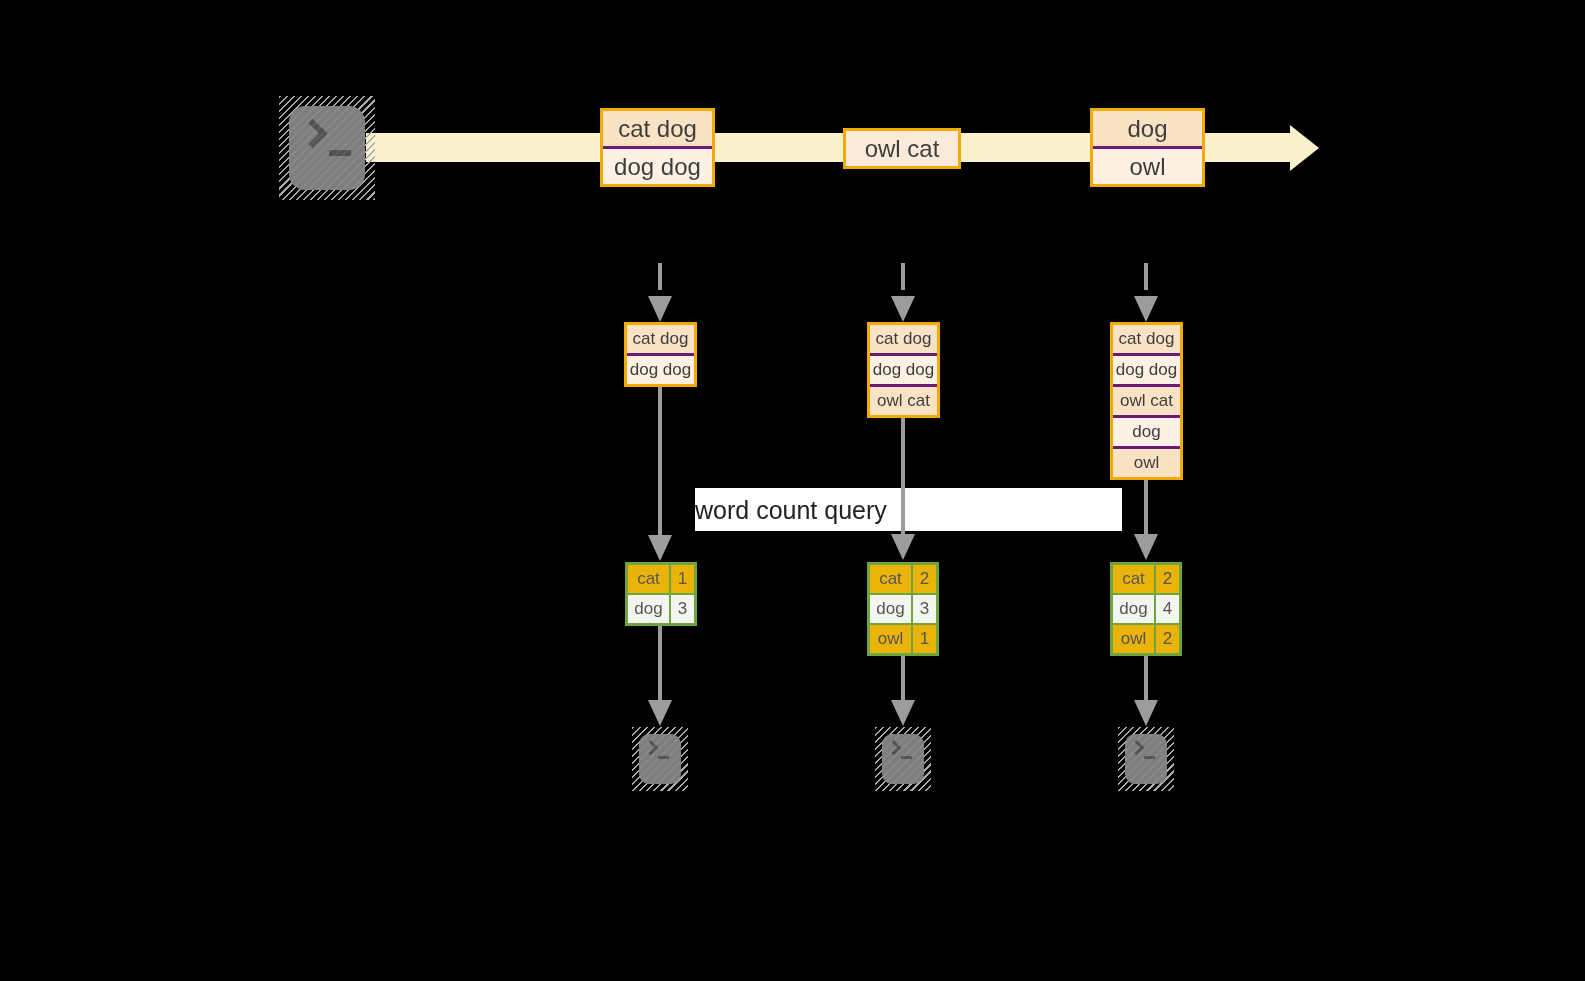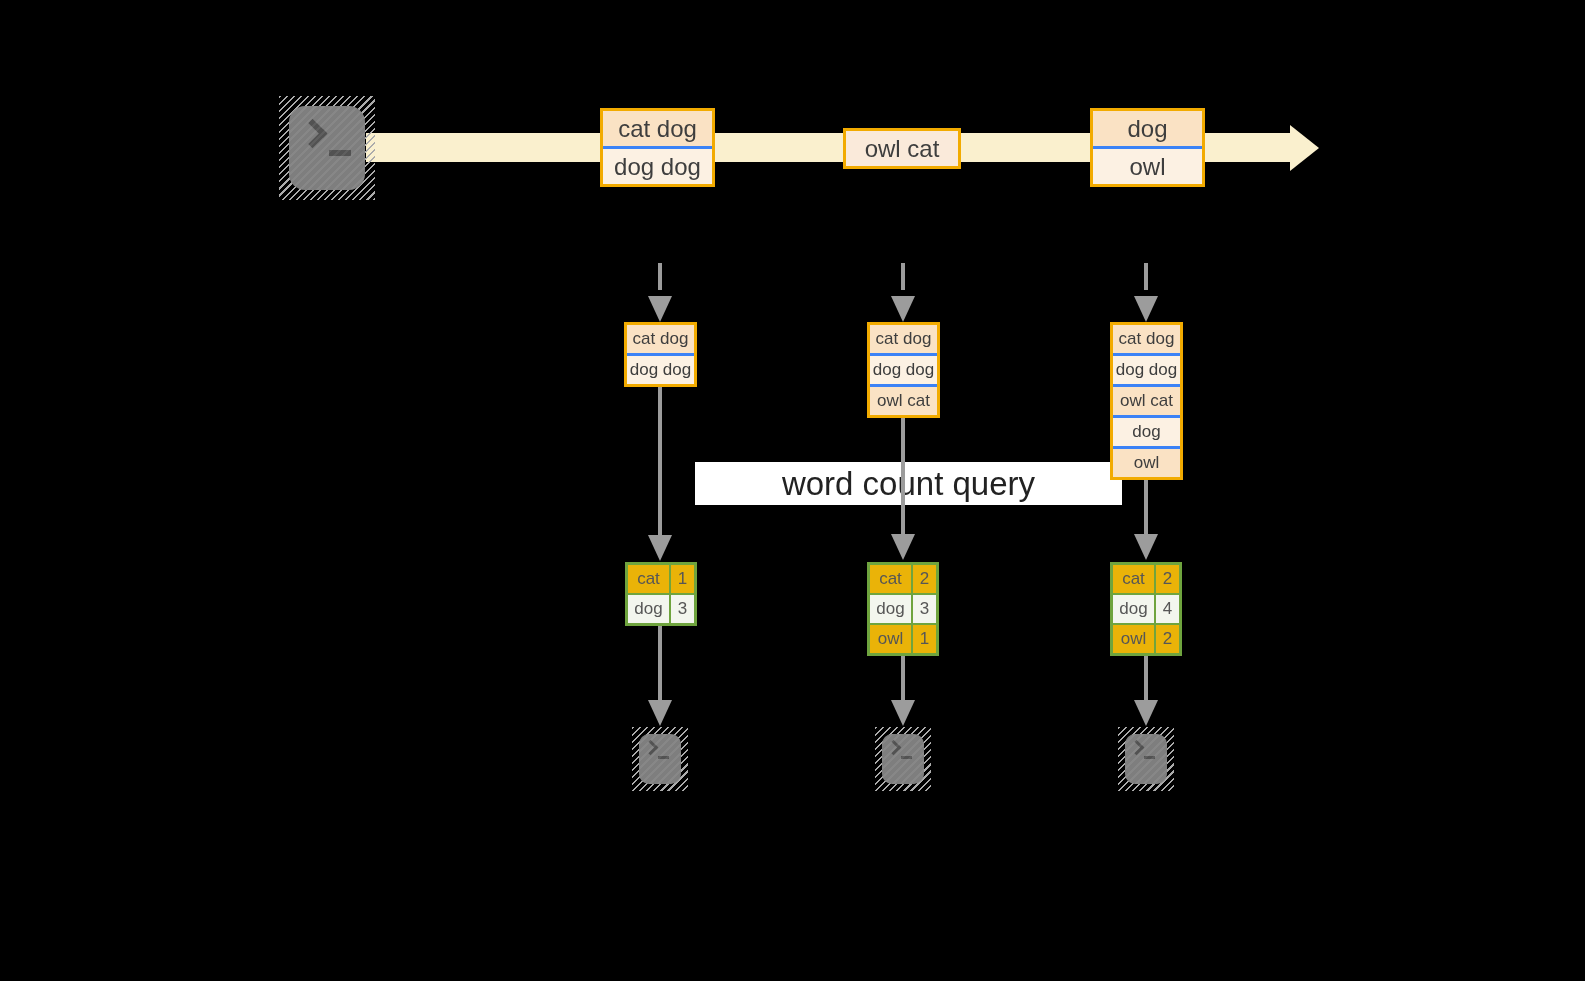--- a/index.html
+++ b/index.html
@@ -35,37 +35,37 @@
 
   
   .band{position:absolute;z-index:1;left:366px;top:133px;width:924px;height:29px;background:#FAF0CE;}
   .band-head{position:absolute;z-index:1;left:1290px;top:125px;width:0;height:0;
     border-top:23px solid rgba(0,0,0,0);border-bottom:23px solid rgba(0,0,0,0);
     border-left:29px solid #FAF0CE;}
 
   
   .obox{position:absolute;z-index:3;border:3px solid #F2AB00;box-sizing:border-box;}
   .orow{color:#3E3E3E;text-align:center;overflow:hidden;}
-  .orow + .orow{border-top:3px solid #3b82f6;}
+  .orow + .orow{border-top:3px solid #701a75;}
   .orow.dark{background:#FAE2C4;}
   .orow.light{background:#FCF1E3;}
   .orow.mid{background:#FAEADA;}
   .orow.lg{height:35px;line-height:35px;font-size:24px;}
   .orow.sm{height:28px;line-height:28px;font-size:17px;}
 
   
   .dash{position:absolute;z-index:2;width:4px;height:27px;background:#9C9C9C;}
   .vline{position:absolute;z-index:2;width:4px;background:#9C9C9C;}
   .ahead{position:absolute;z-index:2;width:0;height:0;
     border-left:12px solid rgba(0,0,0,0);border-right:12px solid rgba(0,0,0,0);
     border-top:26px solid #9C9C9C;}
 
   
-  .qlabel{position:absolute;z-index:1;left:695px;top:462px;width:427px;height:43px;
-    background:#ffffff;color:#222;font-size:33px;line-height:44px;text-align:center;
+  .qlabel{position:absolute;z-index:1;left:695px;top:488px;width:427px;height:43px;
+    background:#ffffff;color:#222;font-size:25px;line-height:44px;
     white-space:nowrap;}
 
   
   .gtable{position:absolute;z-index:3;display:grid;grid-template-columns:41px 23px;
     grid-auto-rows:28px;gap:2px;background:#6FA43E;border:3px solid #6FA43E;box-sizing:content-box;}
   .gcell{display:flex;align-items:center;justify-content:center;
     font-size:17px;color:#565656;}
   .gcell.dark{background:#eab308;}
   .gcell.light{background:#F3F6EE;}
 </style>

